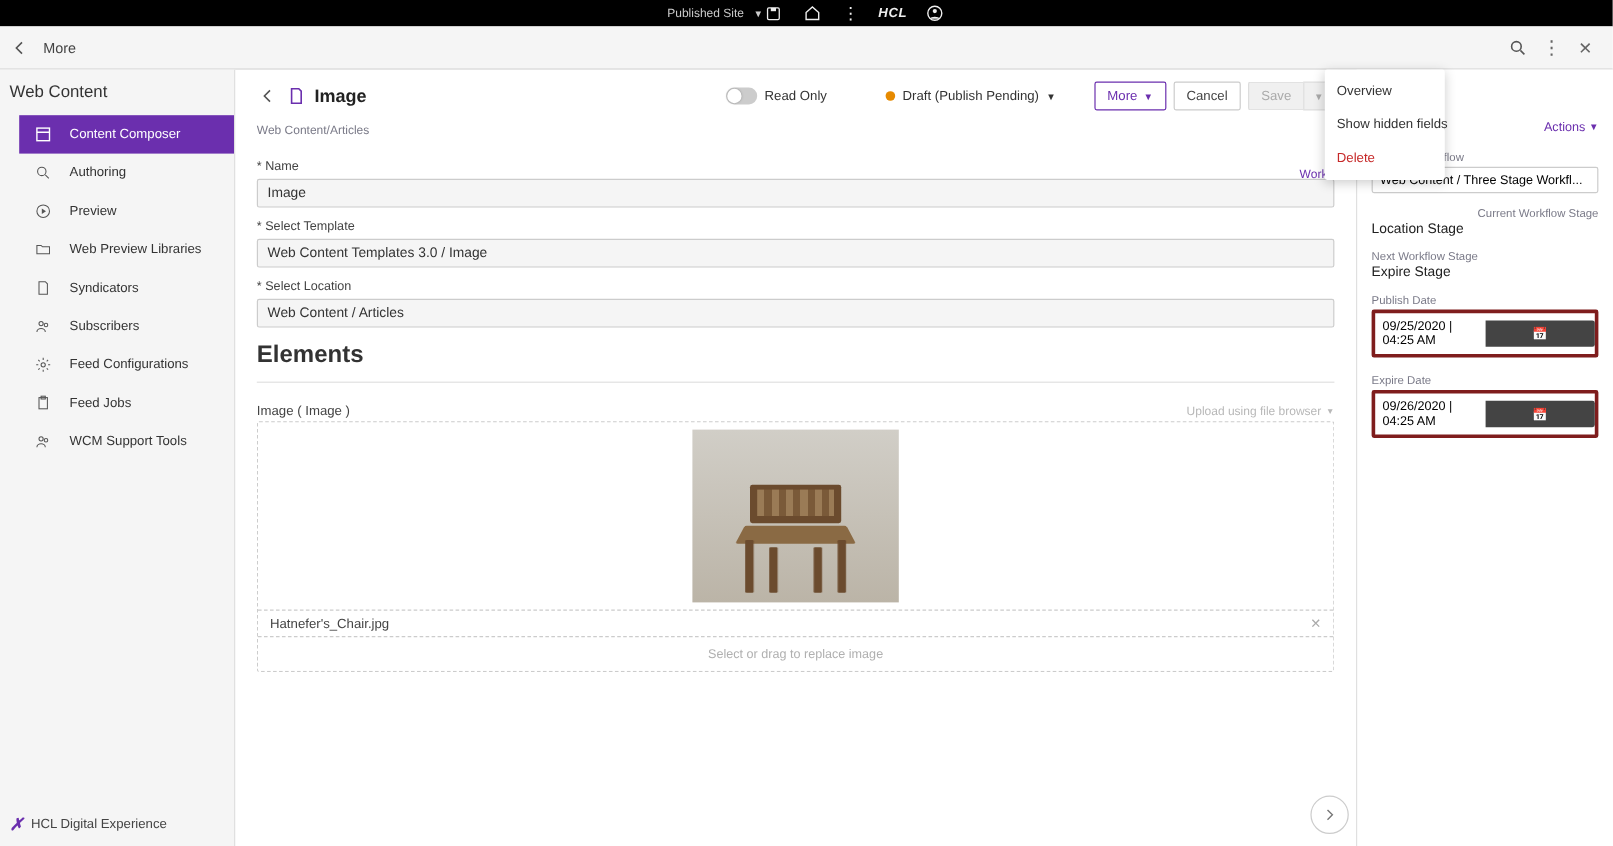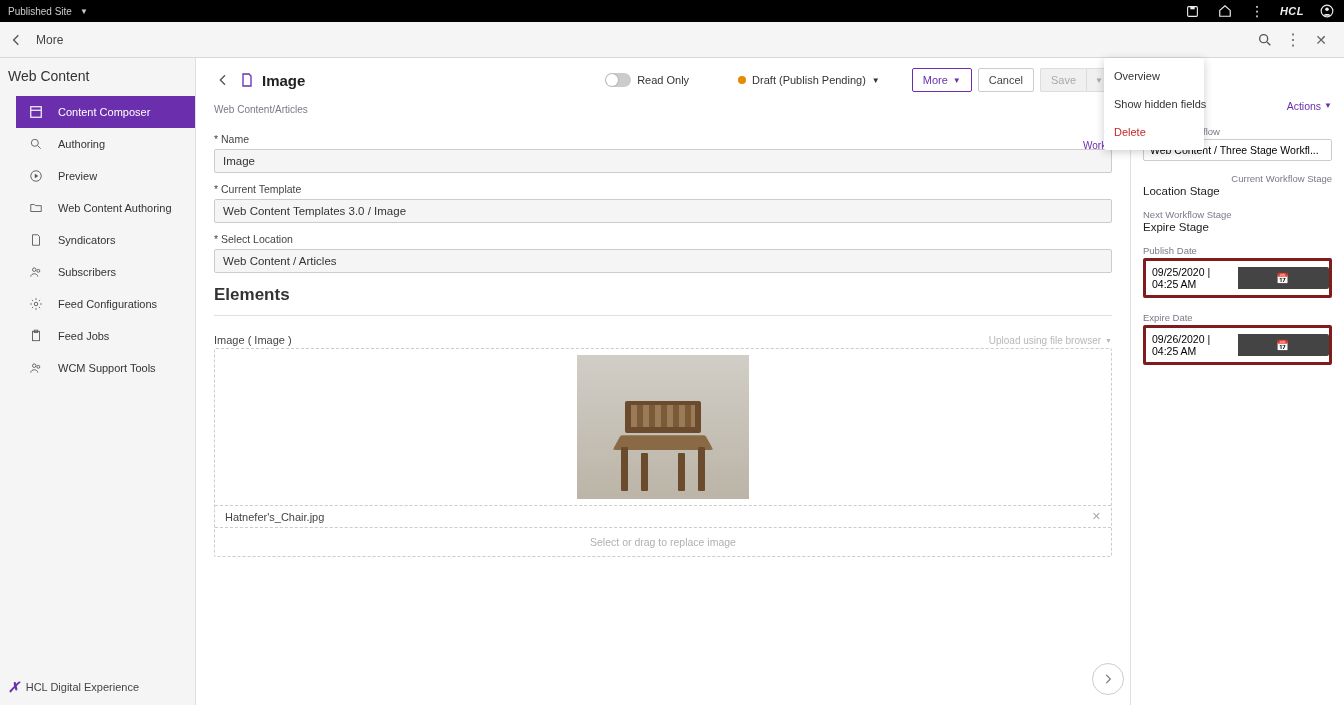--- a/index.html
+++ b/index.html
@@ -1,19 +1,19 @@
 <!DOCTYPE html>
 <html><head>
 <meta charset="utf-8">
 <style>
   * { box-sizing: border-box; margin: 0; padding: 0; font-family: -apple-system, BlinkMacSystemFont, "Segoe UI", Arial, sans-serif; }
   body { width: 1344px; height: 705px; background: #fff; position: relative; overflow: hidden; }
 
   
-  .topbar { height: 22px; background: #000; color: #ccc; display: flex; align-items: center; padding: 0 8px; font-size: 10px; justify-content: space-between; }
+  .topbar { height: 22px; background: #000; color: #ccc; display: flex; align-items: center; padding: 0 8px; font-size: 10px; justify-content: center; }
   .topbar-left { display: flex; align-items: center; gap: 8px; }
   .topbar-right { display: flex; align-items: center; gap: 14px; }
   .topbar-right svg { fill: #eee; }
   .brand { font-weight: 700; font-style: italic; letter-spacing: 0.5px; font-size: 11px; color: #eee; }
 
   
   .navbar { height: 36px; border-bottom: 1px solid #d8d8d8; display: flex; align-items: center; padding: 0 8px; background: #f5f5f5; }
   .back-area { display: flex; align-items: center; gap: 10px; color: #444; font-size: 12px; }
   .nav-actions { margin-left: auto; display: flex; align-items: center; gap: 10px; padding-right: 6px; }
 
@@ -45,21 +45,21 @@
   .btn.cancel { color: #444; align-items: center; }
   .btn.save { background: #f0f0f0; color: #aaa; border-color: #ddd; }
   .btn.save-dd { background:#f0f0f0; border-color:#ddd; color:#aaa; padding:5px 8px;}
 
   .breadcrumb { font-size: 10px; color: #7a7a88; padding: 6px 0 14px 0; }
 
   .field-label { font-size: 10.5px; color: #444; margin: 4px 0; }
   .field-label .req { color: #444; }
   .field { width: 100%; border: 1px solid #ccc; background: #f5f5f5; padding: 5px 8px; font-size: 11.5px; color: #333; border-radius: 2px; margin-bottom: 10px; }
 
-  .section-h { font-size: 17px; font-weight: 600; color: #333; margin: 12px 0 10px 0; }
+  .section-h { font-size: 20px; font-weight: 600; color: #333; margin: 12px 0 10px 0; }
   .divider { border: none; border-top: 1px solid #e0e0e0; margin: 8px 0 18px 0; }
 
   .img-section-label { font-size: 11px; color: #444; margin-bottom: 2px; display:flex; }
   .upload-link { margin-left: auto; color: #b8b8b8; font-size: 10px; display:flex; align-items:center; gap:4px;}
   .dropzone { border: 1.5px dashed #ccc; border-radius: 2px; }
   .img-preview-area { display: flex; flex-direction: column; align-items: center; padding: 6px; }
   .img-preview { width: 172px; height: 144px; background: linear-gradient(180deg,#d1cec7 0,#bbb4a7 100%); position: relative; display:flex; align-items:flex-end; justify-content:center; }
   .chair { position: relative; width: 100px; height: 90px; margin-bottom: 8px;}
   .chair-back { position:absolute; top:0; left:12px; width:76px; height:32px; background:#6b4b2e; border-radius:2px;}
   .chair-panel { position:absolute; top:4px; left:18px; width:64px; height:22px; background:repeating-linear-gradient(90deg,#9a7b56 0 6px,#7a5a39 6px 12px);}
@@ -181,21 +181,21 @@
           </svg>
         </span>
       <span>Preview</span>
     </div>
     <div class="sidebar-item">
       <span class="sicon">
           <svg width="14" height="14" viewBox="0 0 24 24">
             <path d="M3 6h6l2 2h10v10H3z" fill="none" stroke="#555" stroke-width="1.5"></path>
           </svg>
         </span>
-      <span>Web Content Authoring</span>
+      <span>Web Preview Libraries</span>
     </div>
     <div class="sidebar-item">
       <span class="sicon">
           <svg width="14" height="14" viewBox="0 0 24 24">
             <path d="M6 3h9l3 3v15H6z" fill="none" stroke="#555" stroke-width="1.5"></path>
           </svg>
         </span>
       <span>Syndicators</span>
     </div>
     <div class="sidebar-item">
@@ -283,21 +283,21 @@
             <span style="font-size:8px;">▼</span>
           </div>
         </div>
       </div>
 
       <div class="breadcrumb">Web Content/Articles</div>
 
       <div class="field-label"><span class="req">* </span><span>Name</span></div>
       <div class="field">Image</div>
 
-      <div class="field-label"><span class="req">* </span><span>Current Template</span></div>
+      <div class="field-label"><span class="req">* </span><span>Select Template</span></div>
       <div class="field">Web Content Templates 3.0 / Image</div>
 
       <div class="field-label"><span class="req">* </span><span>Select Location</span></div>
       <div class="field">Web Content / Articles</div>
 
       <div class="section-h">Elements</div>
       <hr class="divider">
 
       <div class="img-section-label">
         <span>Image ( Image )</span>

